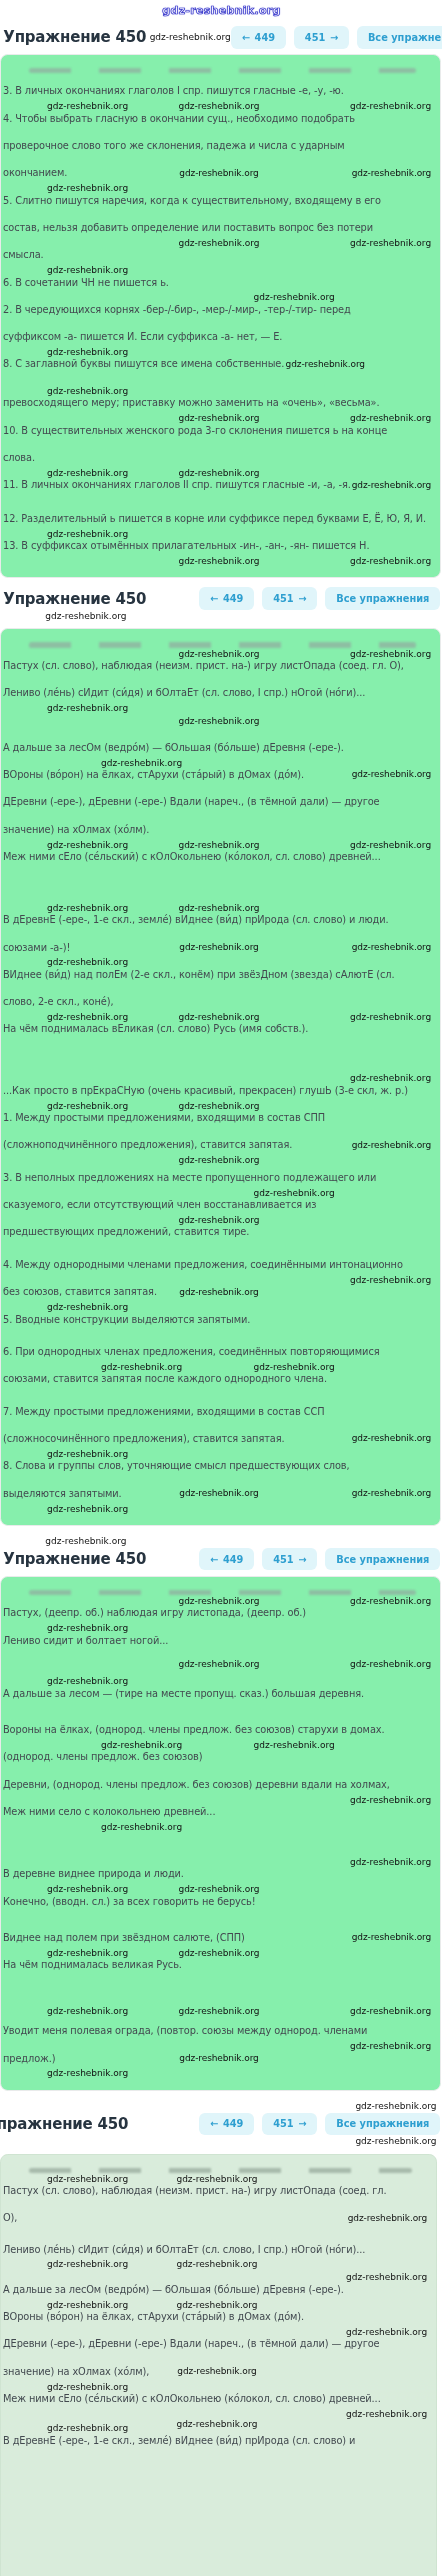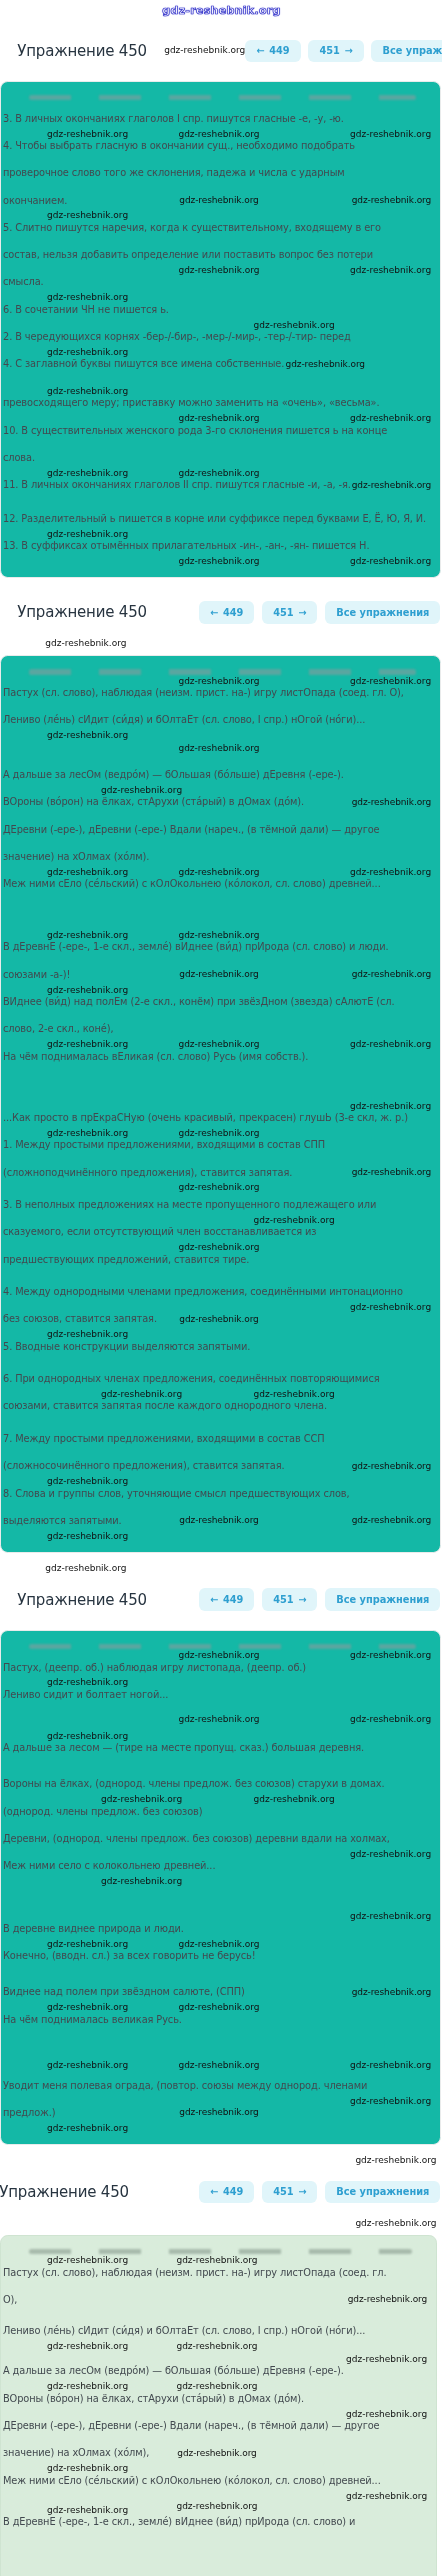--- a/index.html
+++ b/index.html
@@ -13,38 +13,38 @@
     text-align:center;padding-top:3.9px;margin-bottom:9px;
     font-size:11px;font-weight:bold;color:#f4f4ff;
     -webkit-text-stroke:0.7px #3b3bcb;
     text-shadow:0 0 0.7px #3b3bcb,0 0 1.3px #6a6ad8;
     letter-spacing:0.3px;
   }
   
   .sec-head{position:relative;padding:0 2.6px 0 1.3px;margin-top:9px;}
   .head-row{display:flex;align-items:center;}
   .sec-title{
-    font-size:15px;font-weight:400;color:#273440;margin:16px;
+    font-size:15px;font-weight:700;color:#273440;margin:2px;
     letter-spacing:-0.2px;white-space:nowrap;
   }
   .wm-inline{font-size:9px;color:#111;font-weight:400;margin-left:1.3px;white-space:nowrap;}
   .navs{display:flex;gap:7.8px;margin-left:auto;}
   .nav-btn{
     border:none;cursor:pointer;border-radius:5.9px;
     background:#e0f5fa;color:#2e9fd0;
     font-family:inherit;font-size:9.8px;font-weight:600;
     padding:5.9px 11px;white-space:nowrap;display:flex;align-items:center;gap:4.6px;
   }
   .nav-btn .arr{font-size:9.8px;}
   .head-wm{font-size:9px;color:#111;height:13px;line-height:13px;}
   .head-wm.left{padding-left:44px;}
   .head-wm.right{text-align:right;padding-right:3.9px;}
   
   .card{
-    position:relative;background:#14b8a6;border:0.7px solid #e9ebeb;border-radius:7.8px;
+    position:relative;background:#86efac;border:0.7px solid #e9ebeb;border-radius:7.8px;
     margin-top:5.2px;width:432px;padding:13px 5.2px 11.7px 2px;
     box-sizing:content-box;
   }
   .card .blurbar{
     height:5.2px;border-radius:2.6px;margin:0 19.5px 10.4px 26px;
     background:repeating-linear-gradient(90deg,rgba(148,152,156,.55) 0 42px,rgba(148,152,156,0) 42px 70px);
     filter:blur(1.3px);
   }
   .card.green{background:#d9ecdb;border-color:#cfe4d1;}
   .card.green .blurbar{
@@ -113,24 +113,25 @@
       </div>
       <div class="row-p"><span>смысла.</span></div>
       <div class="wmrow">
         <span class="wm pos-l">gdz-reshebnik.org</span>
       </div>
       <div class="row-p"><span>6. В сочетании ЧН не пишется ь.</span></div>
       <div class="wmrow">
         <span class="wm pos-cr">gdz-reshebnik.org</span>
       </div>
       <div class="row-p"><span>2. В чередующихся корнях -бер-/-бир-, -мер-/-мир-, -тер-/-тир- перед</span></div>
-      <div class="wmrow">
-        <span class="wm pos-l">gdz-reshebnik.org</span>
-      </div>
-      <div class="row-p"><span>4. С заглавной буквы пишутся все имена собственные.</span><span class="wm wm-inline" style="position: static;">gdz-reshebnik.org</span></div>
+      <div class="row-p"><span>суффиксом -а- пишется И. Если суффикса -а- нет, — Е.</span></div>
+      <div class="wmrow">
+        <span class="wm pos-l">gdz-reshebnik.org</span>
+      </div>
+      <div class="row-p"><span>8. С заглавной буквы пишутся все имена собственные.</span><span class="wm wm-inline" style="position: static;">gdz-reshebnik.org</span></div>
       <div class="gap" style="height: 11.7px;"></div>
       <div class="wmrow">
         <span class="wm pos-l">gdz-reshebnik.org</span>
       </div>
       <div class="row-p"><span>превосходящего меру; приставку можно заменить на «очень», «весьма».</span></div>
       <div class="wmrow">
         <span class="wm pos-c">gdz-reshebnik.org</span>
         <span class="wm pos-r">gdz-reshebnik.org</span>
       </div>
       <div class="row-p"><span>10. В существительных женского рода 3-го склонения пишется ь на конце</span></div>

